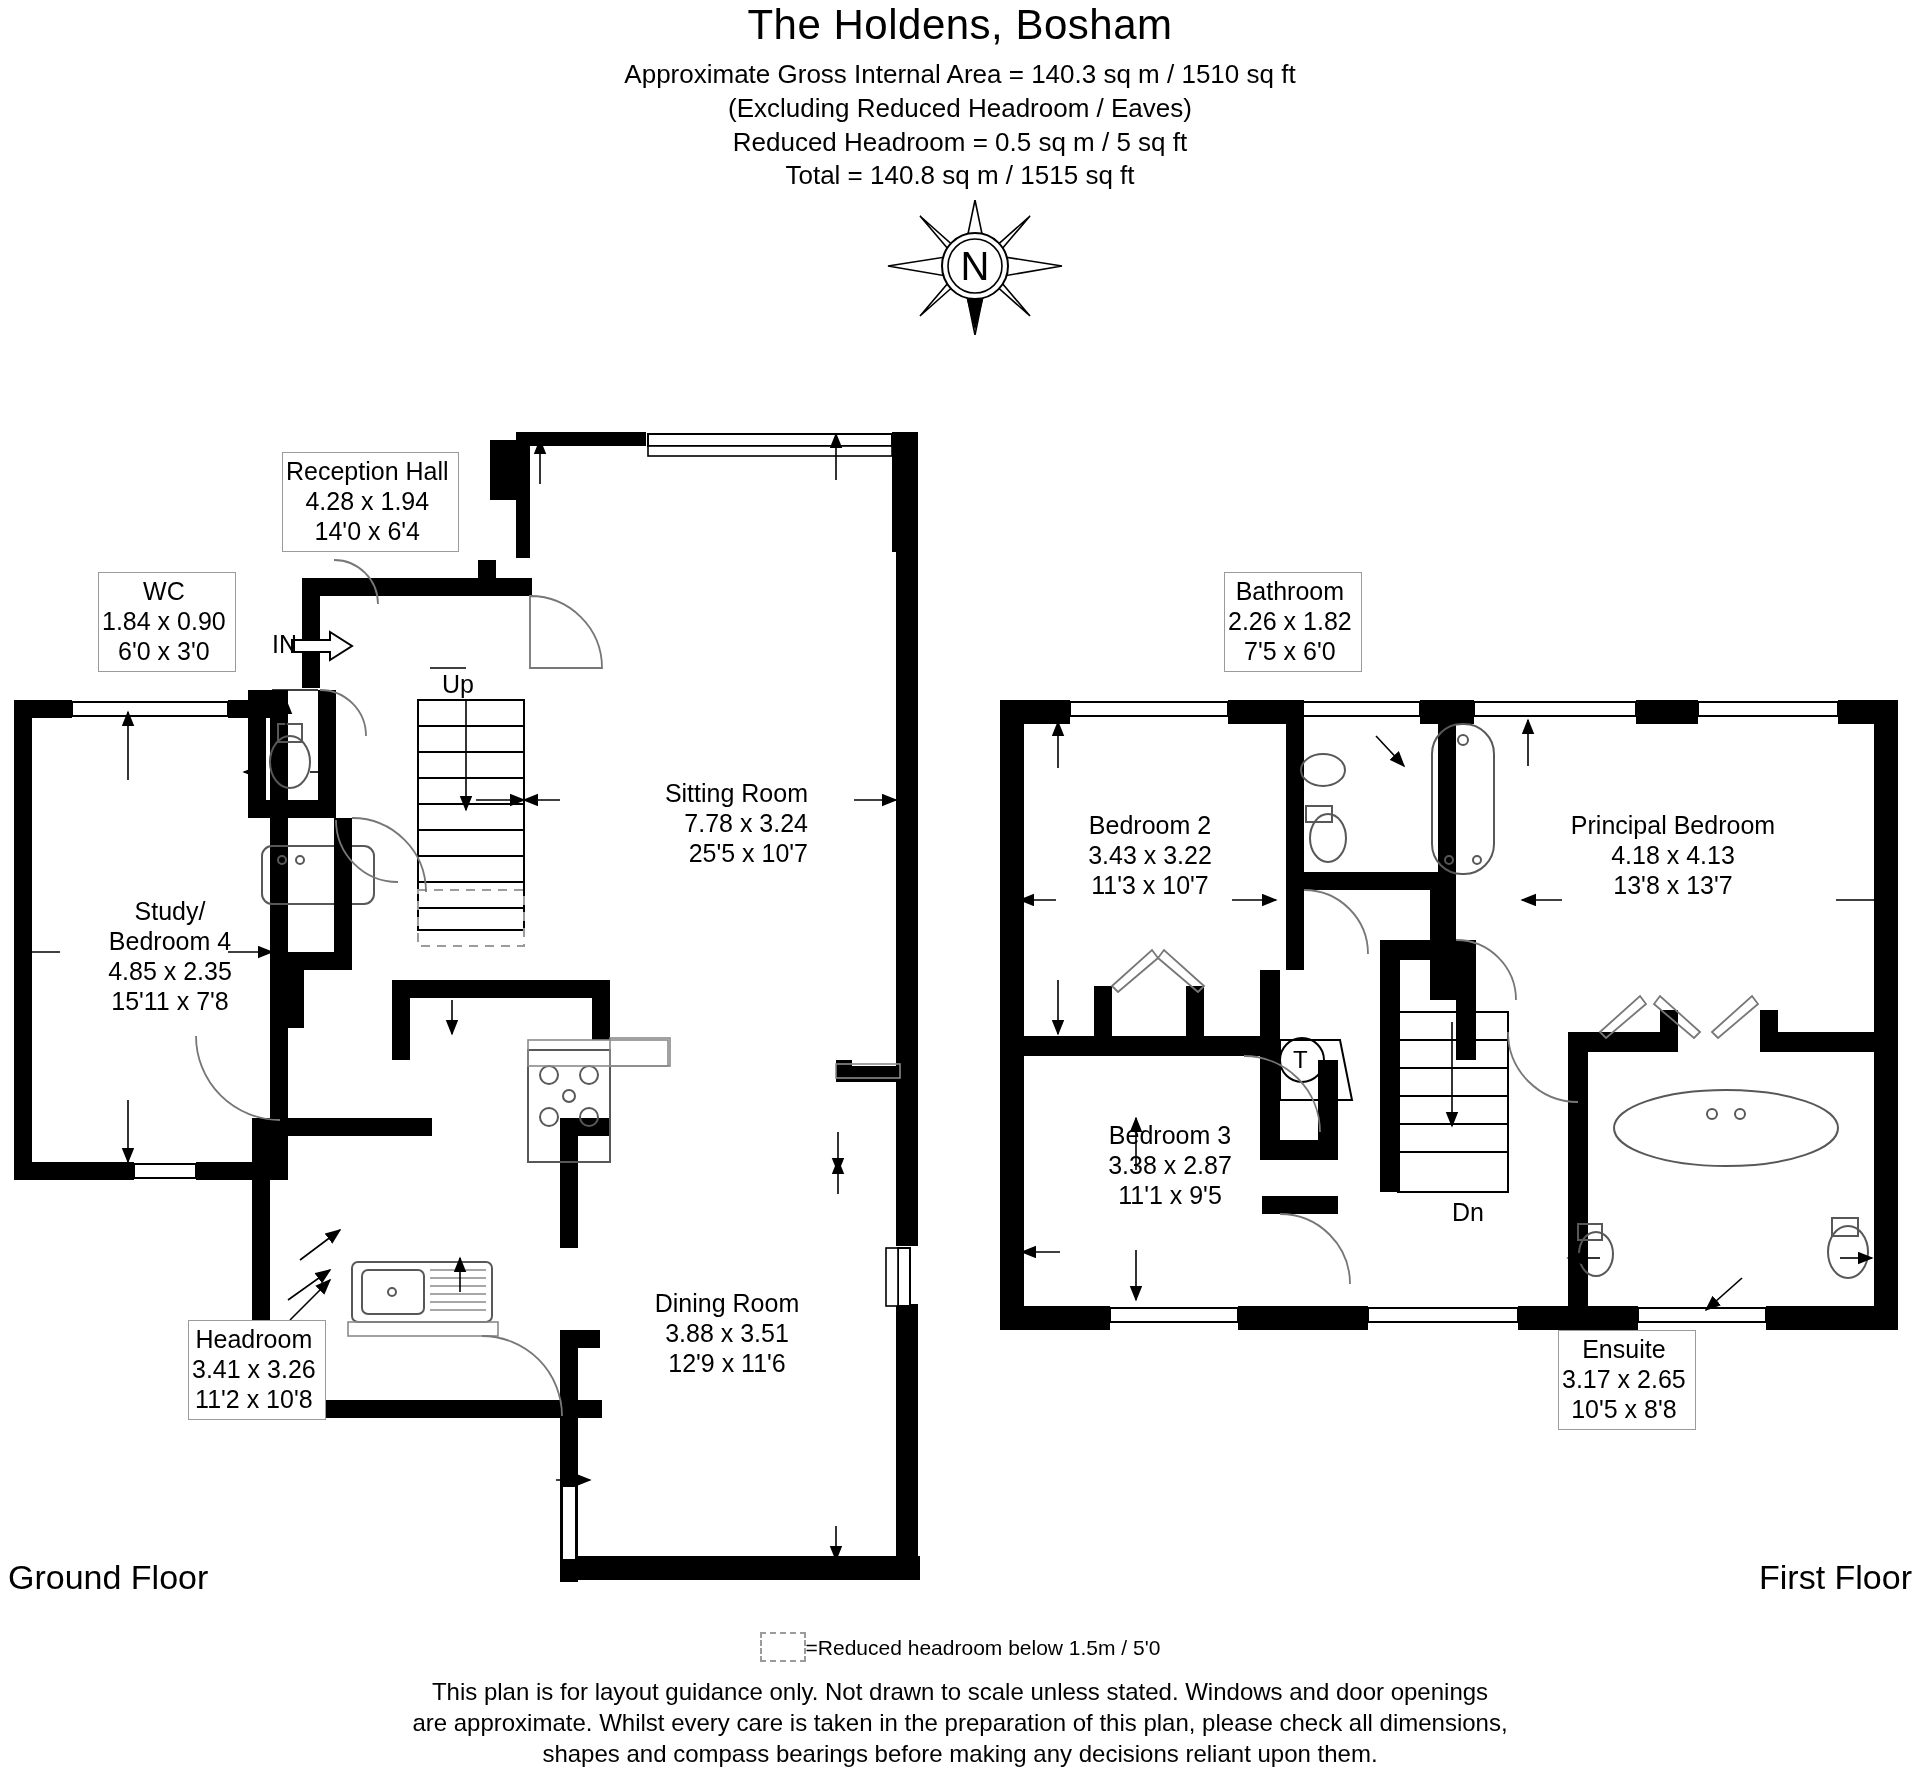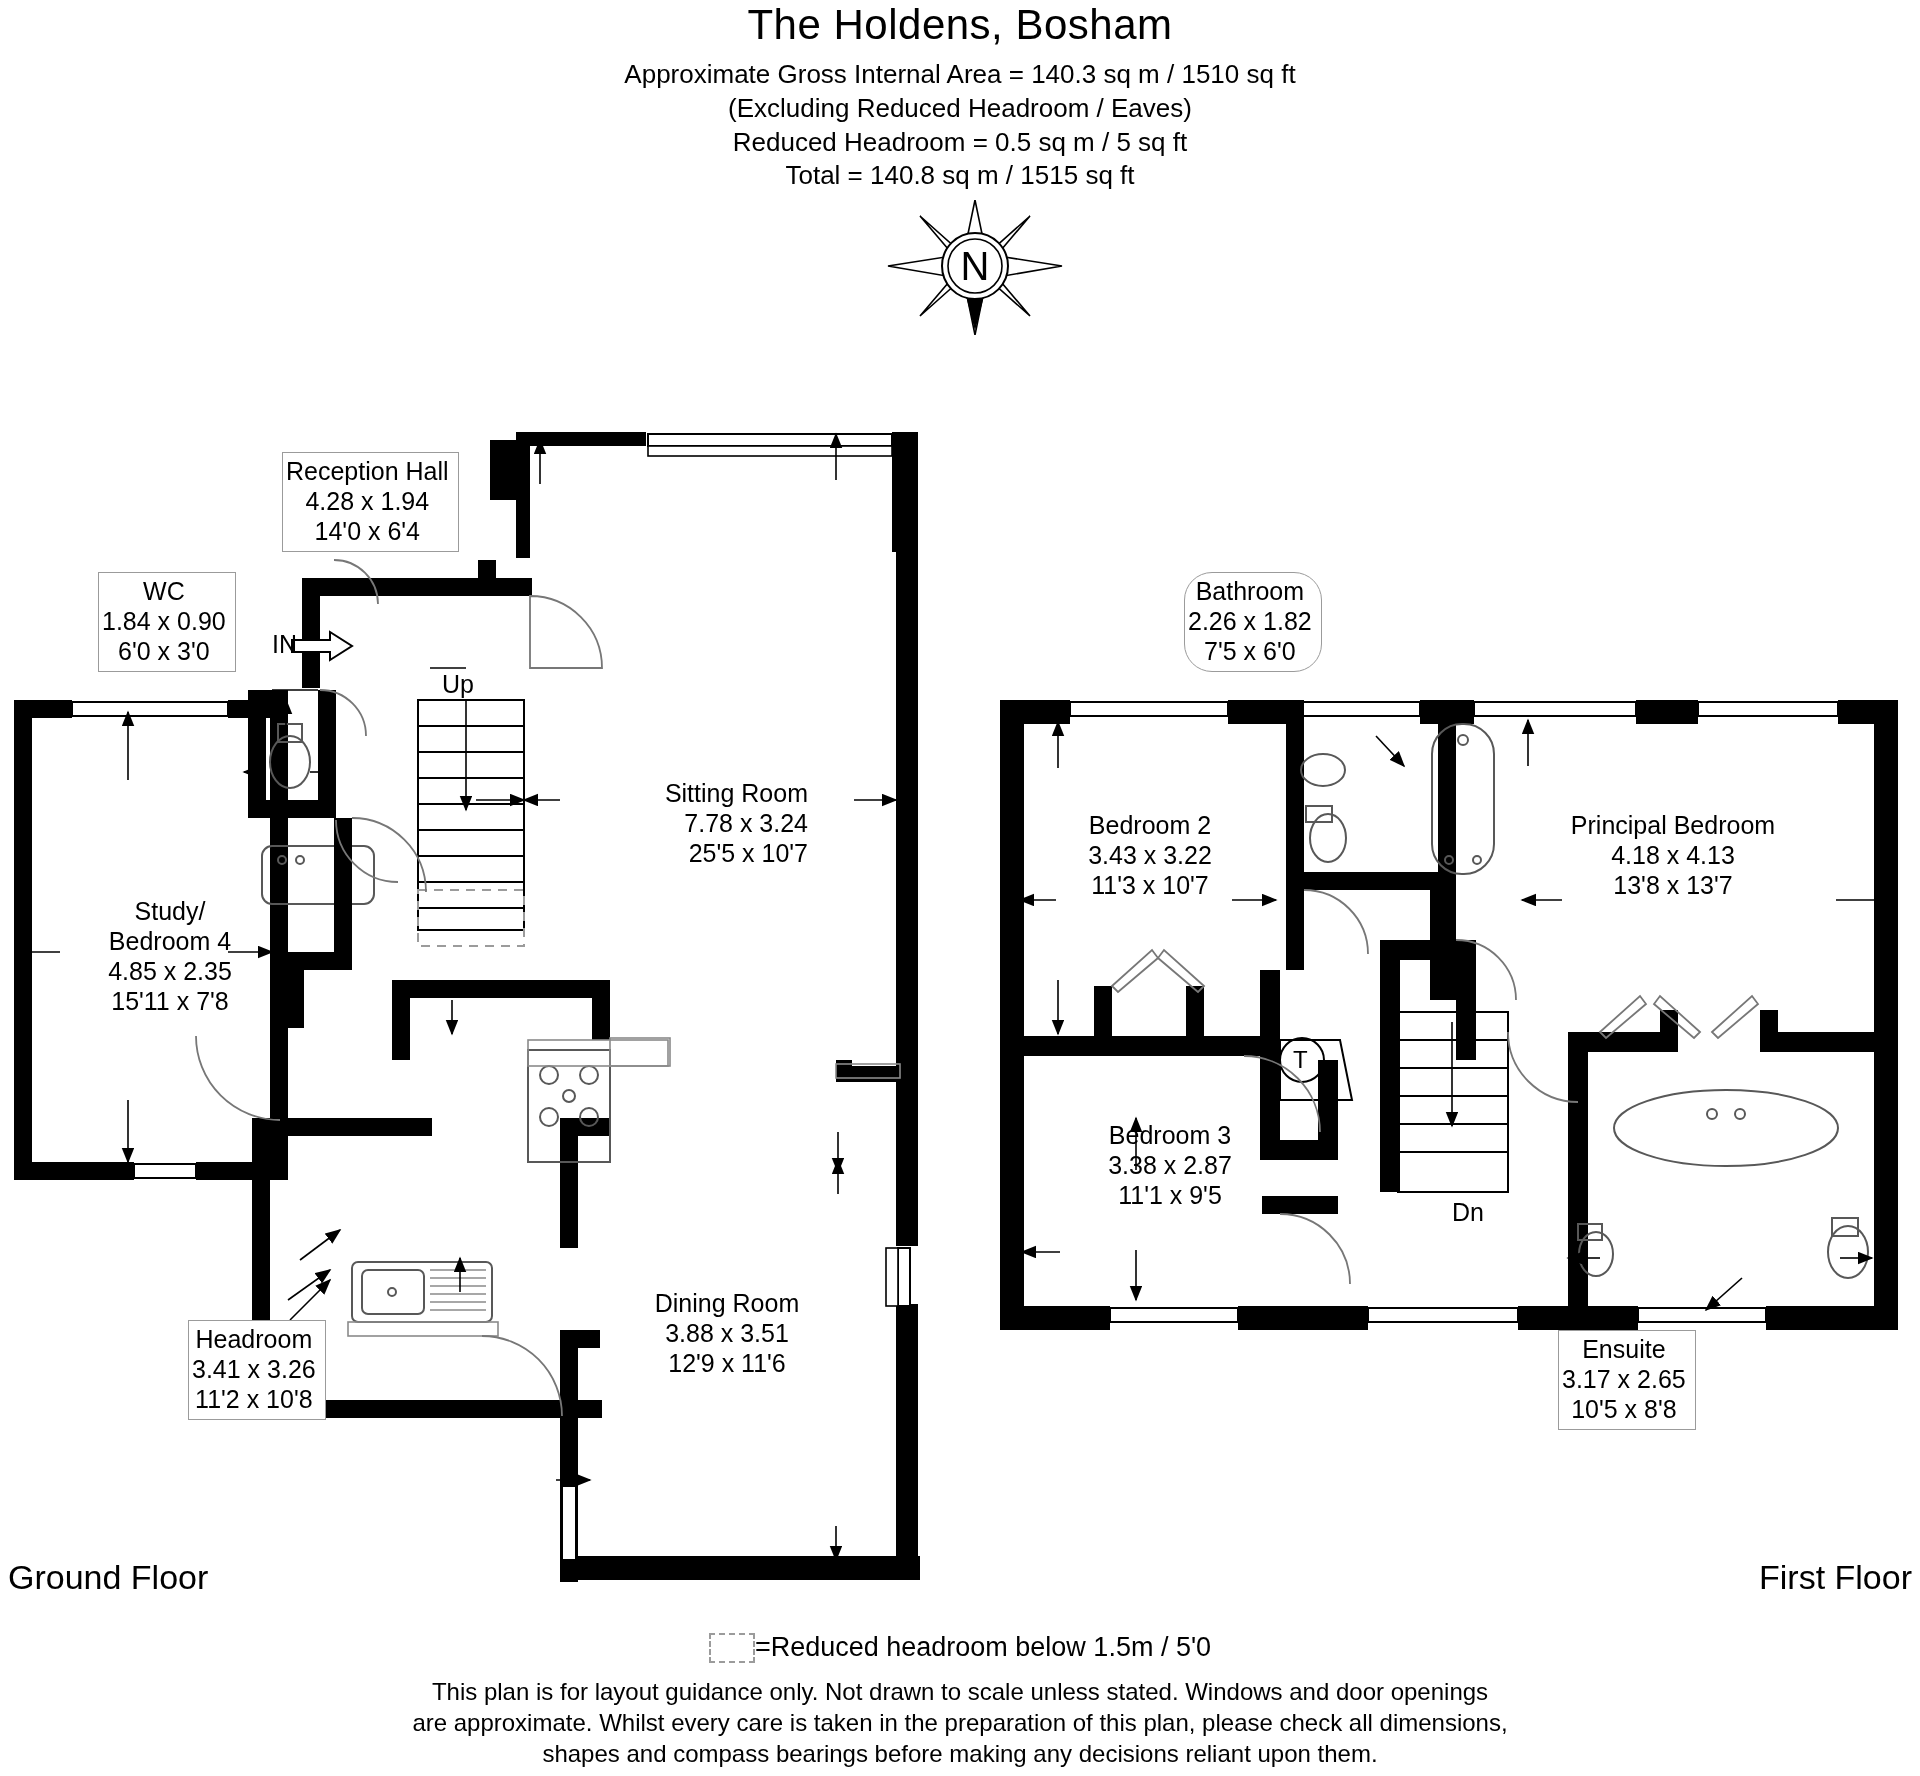--- a/index.html
+++ b/index.html
@@ -54,21 +54,21 @@
   
   .floorcap {
     position: absolute;
     font-size: 34px;
     line-height: 1;
   }
 
   
   #legend {
     position: absolute; left: 0; top: 1632px; width: 1920px;
-    text-align: center; font-size: 27px;
+    text-align: center; font-size: 21px;
   }
   #legend .swatch {
     display: inline-block; width: 46px; height: 30px;
     border: 2px dashed #9b9b9b; vertical-align: -7px; background:#fff;
   }
   #legend .ltext { display:inline-block; vertical-align: 0px; }
   #disclaimer {
     position: absolute; left: 0; top: 1676px; width: 1920px;
     text-align: center; font-size: 24px; line-height: 1.30;
   }
@@ -417,21 +417,21 @@
   <span class="d1">3.41 x 3.26</span>
   <span class="d2">11'2 x 10'8</span>
 </div>
 
 <div class="lbl" style="left:622px; top:1288px; width:210px;">
   <span class="nm">Dining Room</span>
   <span class="d1">3.88 x 3.51</span>
   <span class="d2">12'9 x 11'6</span>
 </div>
 
-<div class="lbl boxed" style="left:1184px; top:572px;border-radius:28px;">
+<div class="lbl boxed" style="left:1224px; top:572px;">
   <span class="nm">Bathroom</span>
   <span class="d1">2.26 x 1.82</span>
   <span class="d2">7'5 x 6'0</span>
 </div>
 
 <div class="lbl" style="left:1040px; top:810px; width:220px;">
   <span class="nm">Bedroom 2</span>
   <span class="d1">3.43 x 3.22</span>
   <span class="d2">11'3 x 10'7</span>
 </div>

